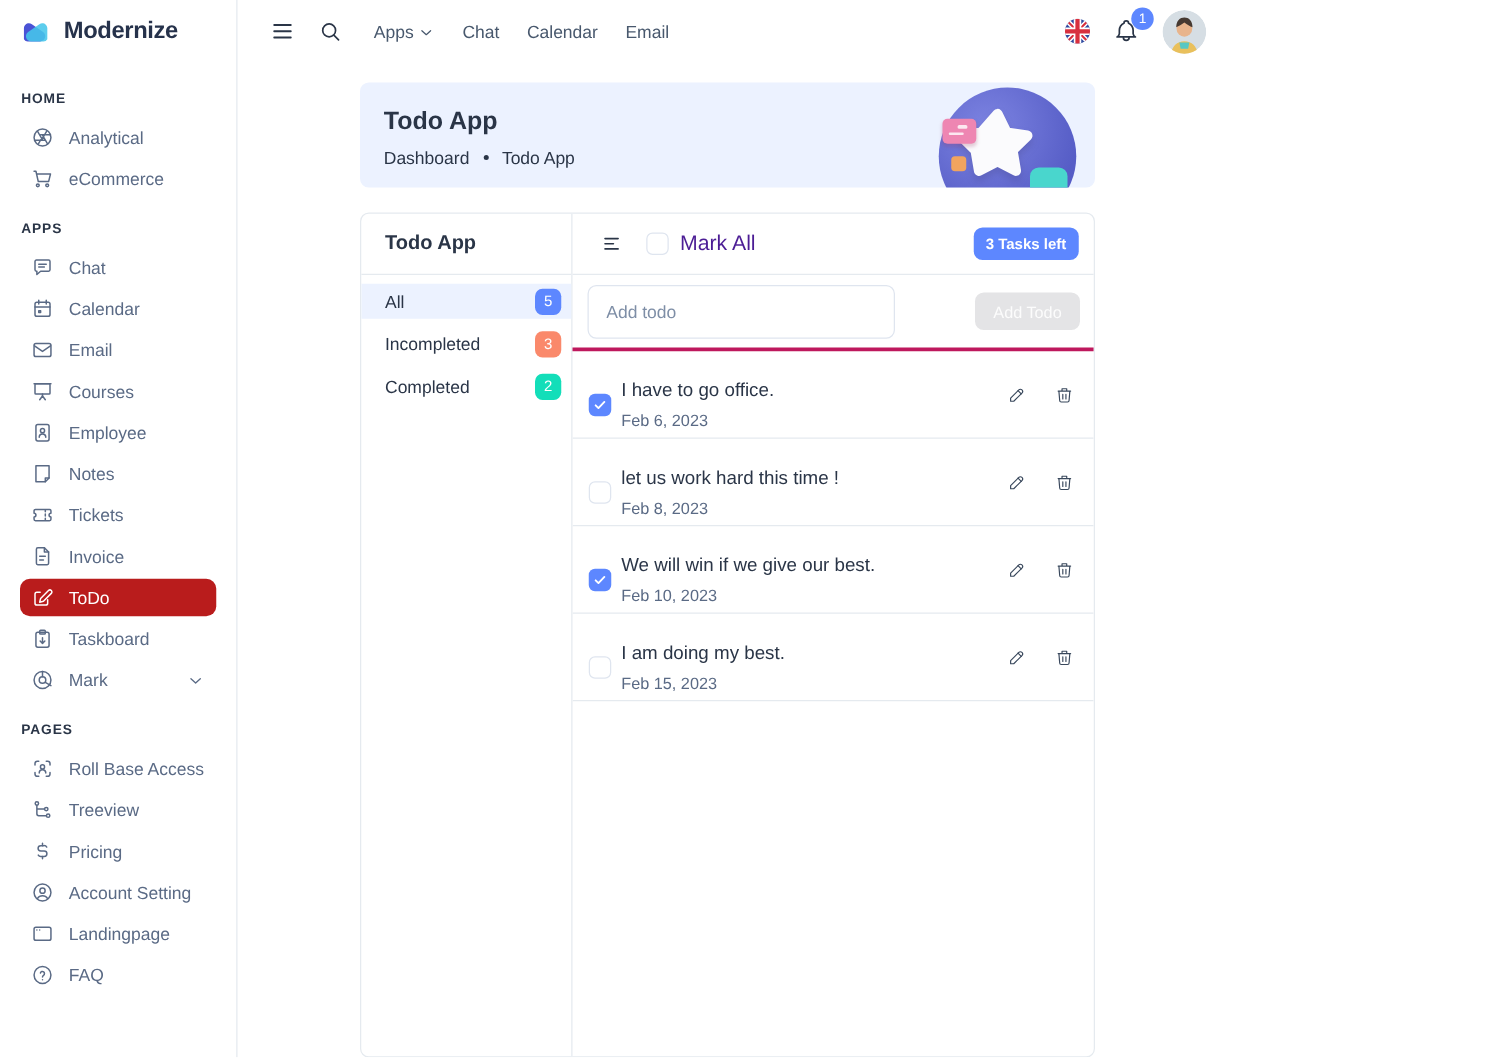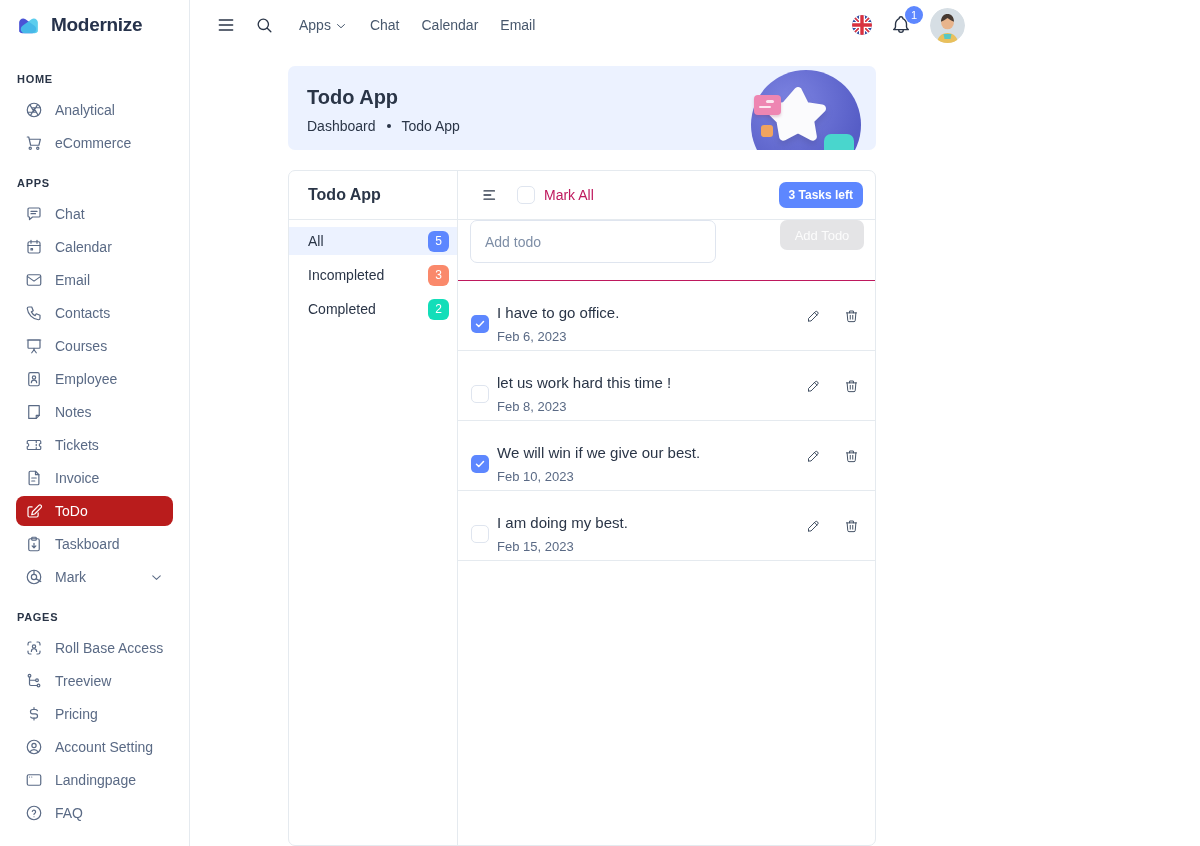--- a/index.html
+++ b/index.html
@@ -54,24 +54,24 @@
   .filters { padding-top:7px; }
   .filter-row { height:28px; margin-bottom:6px; display:flex; align-items:center; justify-content:space-between; padding:0 8px 0 19px; font-size:14px; color:#2A3547; cursor:pointer; }
   .filter-row.active { background:#ECF2FF; }
   .count-badge { min-width:21px; height:21px; padding:0 4px; border-radius:6px; color:#fff; font-size:12px; display:flex; align-items:center; justify-content:center; }
 
   .list-col { flex:1; display:flex; flex-direction:column; }
   .list-head { height:49px; flex-shrink:0; border-bottom:1px solid #e5eaef; display:flex; align-items:center; padding:0 12px 0 21px; }
   .sort-btn { color:#2A3547; margin-right:16px; padding:2px; }
   .cb { width:18px; height:18px; border-radius:5px; border:1px solid #dfe5ef; background:#fff; flex-shrink:0; cursor:pointer; display:flex; align-items:center; justify-content:center; }
   .cb.checked { border:none; background:#5D87FF; }
-  .markall-label { margin-left:9px; font-size:14px; color:#be185d; }
+  .markall-label { margin-left:9px; font-size:17px; color:#4c1d95; }
   .tasks-badge { margin-left:auto; background:#5D87FF; color:#fff; font-size:12px; font-weight:700; padding:6px 10px; border-radius:7px; }
 
-  .add-row { height:61px; flex-shrink:0; border-bottom:1px solid #be185d; display:flex; align-items:flex-start; padding:0 11px 0 12px; }
+  .add-row { height:61px; flex-shrink:0; border-bottom:3px solid #be185d; display:flex; align-items:center; padding:0 11px 0 12px; }
   .add-input { width:246px; height:43px; border:1px solid #dfe5ef; border-radius:7px; padding:0 14px; font-size:14px; color:#2A3547; outline:none; font-family:inherit; }
   .add-input::placeholder { color:#7e8ea6; }
   .add-btn { margin-left:auto; width:84px; height:30px; border:none; border-radius:7px; background:#e4e4e6; color:#fcfcfc; font-size:13px; font-family:inherit; cursor:default; }
 
   .todo-rows { flex:1; overflow:hidden; }
   .todo-row { height:70px; border-bottom:1px solid #e5eaef; position:relative; display:flex; align-items:center; padding:16px 0 0 13px; }
   .todo-text { margin-left:8px; }
   .todo-title { font-size:15px; color:#2A3547; }
   .todo-date { font-size:13px; color:#5A6A85; margin-top:8px; }
   .row-actions { position:absolute; right:14px; top:50%; transform:translateY(-50%); display:flex; gap:19px; }
@@ -121,26 +121,20 @@
             <path d="M4 10h16M8 3v4M16 3v4M8 14h2v2H8z"></path>
           </svg>
           <span>Calendar</span>
         </div>
         <div class="nav-item">
           <svg width="18" height="18" viewBox="0 0 24 24" fill="none" stroke="currentColor" stroke-width="1.6" stroke-linecap="round" stroke-linejoin="round">
             <rect x="3" y="5" width="18" height="14" rx="2"></rect>
             <path d="M3.5 7.5l8.5 6 8.5-6"></path>
           </svg>
           <span>Email</span>
-        </div>
-        <div class="nav-item">
-          <svg width="18" height="18" viewBox="0 0 24 24" fill="none" stroke="currentColor" stroke-width="1.6" stroke-linecap="round" stroke-linejoin="round">
-            <path d="M5 4h4l2 5-2.5 1.5a11 11 0 0 0 5 5L15 13l5 2v4a2 2 0 0 1-2 2A17 17 0 0 1 3 6a2 2 0 0 1 2-2z"></path>
-          </svg>
-          <span>Contacts</span>
         </div>
         <div class="nav-item">
           <svg width="18" height="18" viewBox="0 0 24 24" fill="none" stroke="currentColor" stroke-width="1.6" stroke-linecap="round" stroke-linejoin="round">
             <path d="M3 4h18M12 15v2"></path>
             <rect x="4" y="4" width="16" height="11" rx="1"></rect>
             <path d="M9 21l3-4 3 4"></path>
           </svg>
           <span>Courses</span>
         </div>
         <div class="nav-item">

